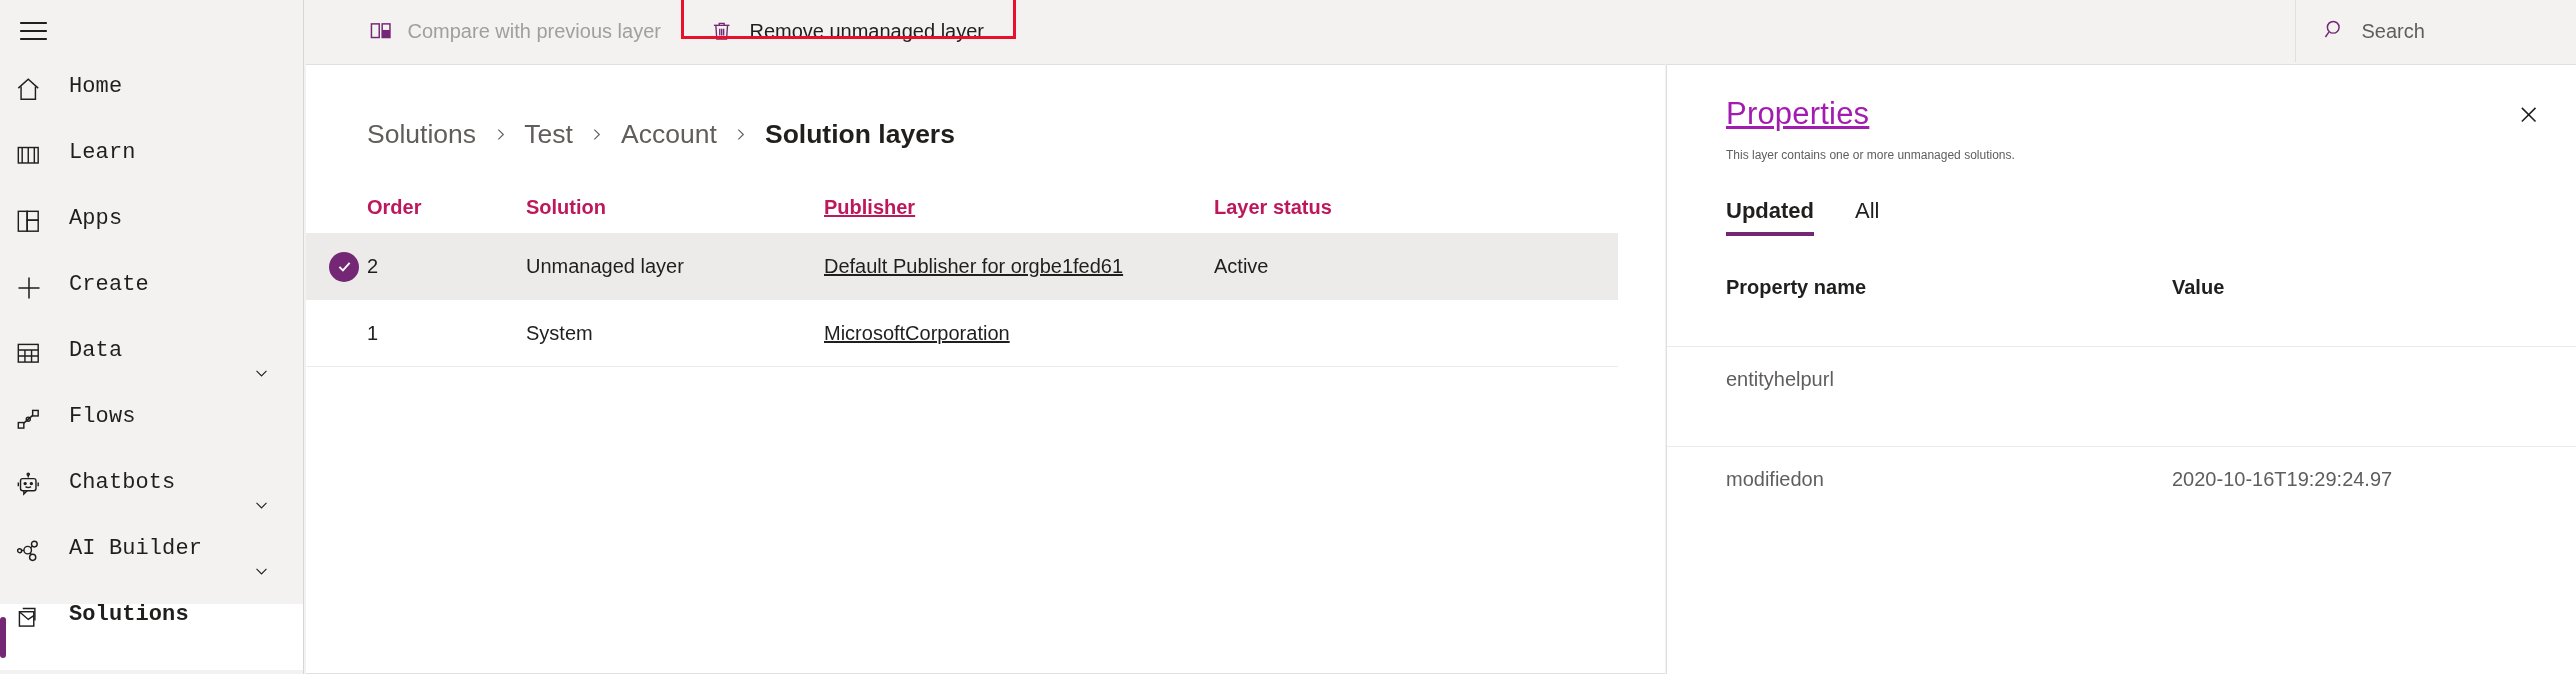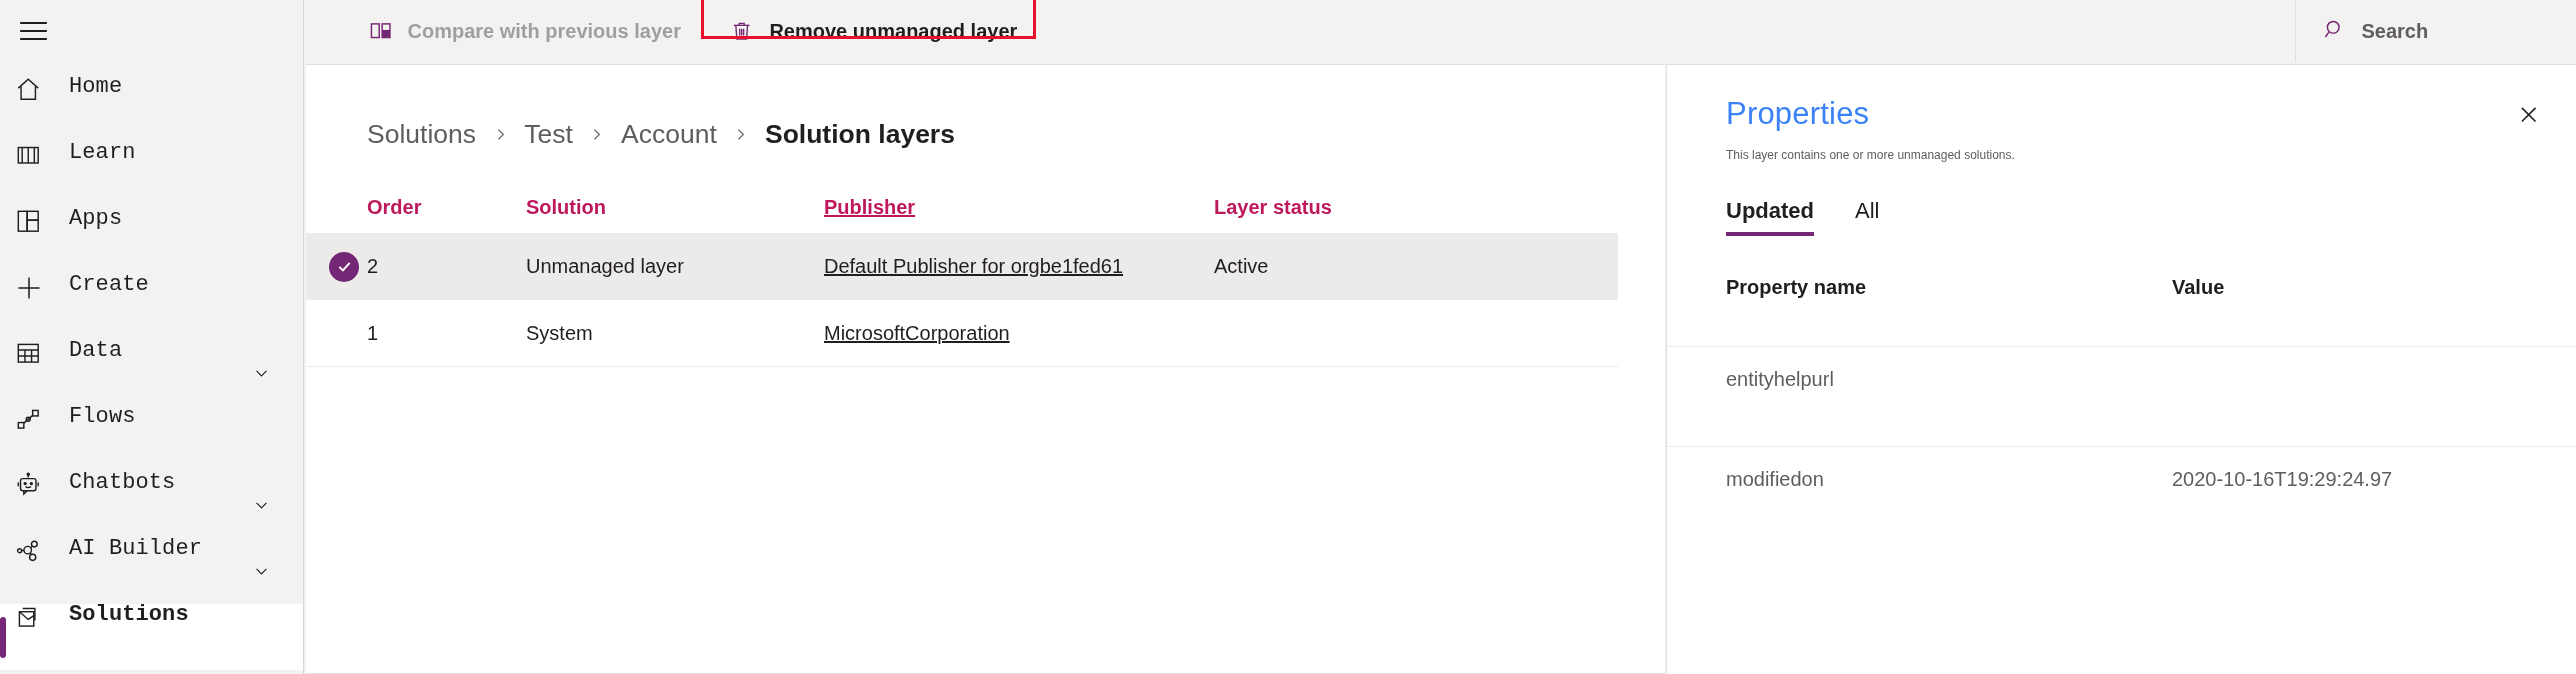--- a/index.html
+++ b/index.html
@@ -90,21 +90,20 @@
 
   
   #commandbar {
     position: absolute;
     left: 306px; top: 0;
     width: 2270px;
     height: 62px;
     background: #f3f2f1;
     display: flex;
     align-items: center;
-    font-weight: bold;
   }
   .cmd-btn {
     display: flex;
     align-items: center;
     height: 45px;
     padding: 0 17px;
     cursor: pointer;
     white-space: nowrap;
   }
   .cmd-btn .cmd-icon {
@@ -237,23 +236,24 @@
     position: absolute;
     left: 1666px; top: 64px;
     width: 910px;
     height: 611px;
     background: #ffffff;
     border-left: 1.6px solid #e1dfdd;
     border-top: 0.8px solid #e1dfdd;
   }
   #prop-title {
     font-size: 31px;
-    color: #3b82f6;
+    color: #a21caf;
     margin: 31px 0 0 59px;
     letter-spacing: 0.2px;
+    text-decoration: underline;
   }
   #prop-sub {
     font-size: 12px;
     color: #605e5c;
     margin: 15.6px 0 0 59px;
   }
   #prop-close {
     position: absolute;
     right: 31px; top: 33px;
     width: 33px; height: 33px;

